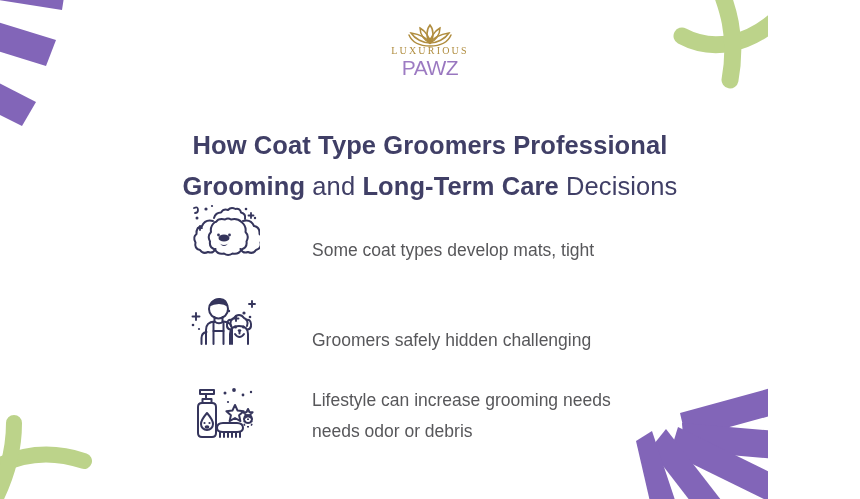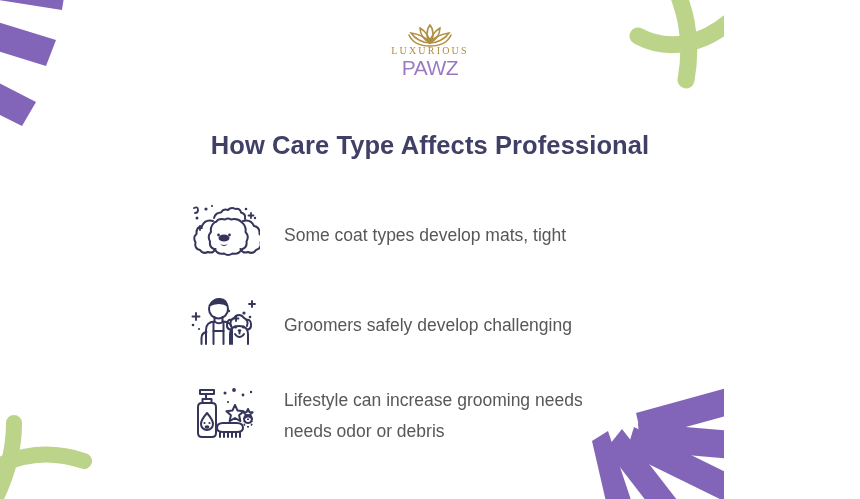--- a/index.html
+++ b/index.html
@@ -13,20 +13,21 @@
     background: #ffffff;
     font-family: "Liberation Sans", sans-serif;
     -webkit-font-smoothing: antialiased;
   }
   #slide {
     position: relative;
     width: 724px;
     height: 499px;
     background: #ffffff;
     overflow: hidden;
+    padding-left: 44px;
   }
 
   
   .deco {
     position: absolute;
     pointer-events: none;
   }
   #deco-tl { top: -6px;   left: -34px;  width: 200px; height: 150px; }
   #deco-tr { top: -20px;  right: -14px; width: 130px; height: 120px; }
   #deco-bl { bottom: -16px; left: -20px; width: 135px; height: 120px; }
@@ -87,22 +88,23 @@
 
   
   #bullets {
     position: absolute;
     top: 200px;
     left: 186px;
     width: 520px;
   }
   .bullet {
     display: flex;
-    align-items: center;
+    align-items: flex-end;
     margin-bottom: 24px;
+    gap: 28px;
   }
   .bullet:last-child { margin-bottom: 8px; }
   .bullet-icon {
     flex: 0 0 76px;
     width: 76px;
     height: 66px;
     display: flex;
     align-items: center;
     justify-content: center;
   }
@@ -165,21 +167,22 @@
       </g>
       <circle cx="28" cy="17" r="1.6" fill="#b08d3f"></circle>
     </svg>
     <div id="logo-wordmark">
       <span id="logo-luxurious">LUXURIOUS</span>
       <span id="logo-pawz">PAWZ</span>
     </div>
   </div>
 
   <h1 id="headline">
-    <span class="ln b">How Care Type Affects Professional</span>
+    <span class="ln b">How Coat Type Groomers Professional</span>
+    <span class="ln"><span class="b">Grooming</span><span class="r"> and </span><span class="b">Long-Term Care</span><span class="r"> Decisions</span></span>
   </h1>
 
   <div id="bullets">
 
     <div class="bullet">
       <div class="bullet-icon">
         <svg width="72" height="62" viewBox="0 0 72 62">
           <g fill="none" stroke="#35355c" stroke-width="2" stroke-linecap="round" stroke-linejoin="round">
 
             <path d="M26 16 q1.5 -5.5 7 -5.5 q2.5 -4 7 -2.5 q3 -3.5 7.5 -1 q4.5 -1 5.5 3.5 q5 1 4 6.5"></path>
@@ -258,21 +261,21 @@
           <g fill="#35355c">
             <circle cx="5" cy="33" r="1.3"></circle>
             <circle cx="11" cy="37" r="1.1"></circle>
             <circle cx="56" cy="21" r="1.6"></circle>
             <circle cx="62" cy="25" r="1.3"></circle>
             <circle cx="41" cy="19" r="1.2"></circle>
           </g>
         </svg>
       </div>
       <div class="bullet-text">
-        <span class="tline">Groomers safely develop challenging</span>
+        <span class="tline">Groomers safely hidden challenging</span>
       </div>
     </div>
 
     <div class="bullet">
       <div class="bullet-icon">
         <svg width="72" height="62" viewBox="0 0 72 62">
           <g fill="none" stroke="#35355c" stroke-width="2" stroke-linecap="round" stroke-linejoin="round">
 
             <path d="M12 7 l14 0 l0 4 l-14 0 Z"></path>
             <path d="M18 11 l0 5"></path>

